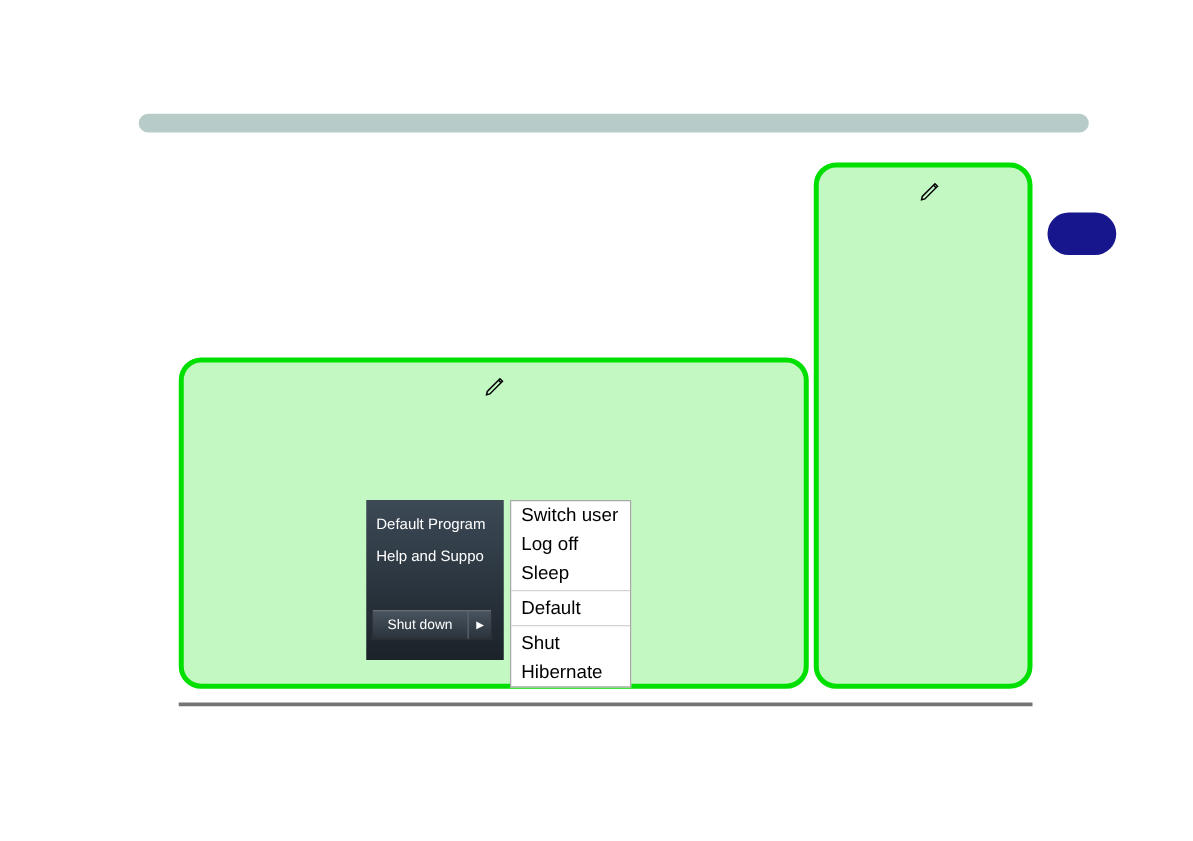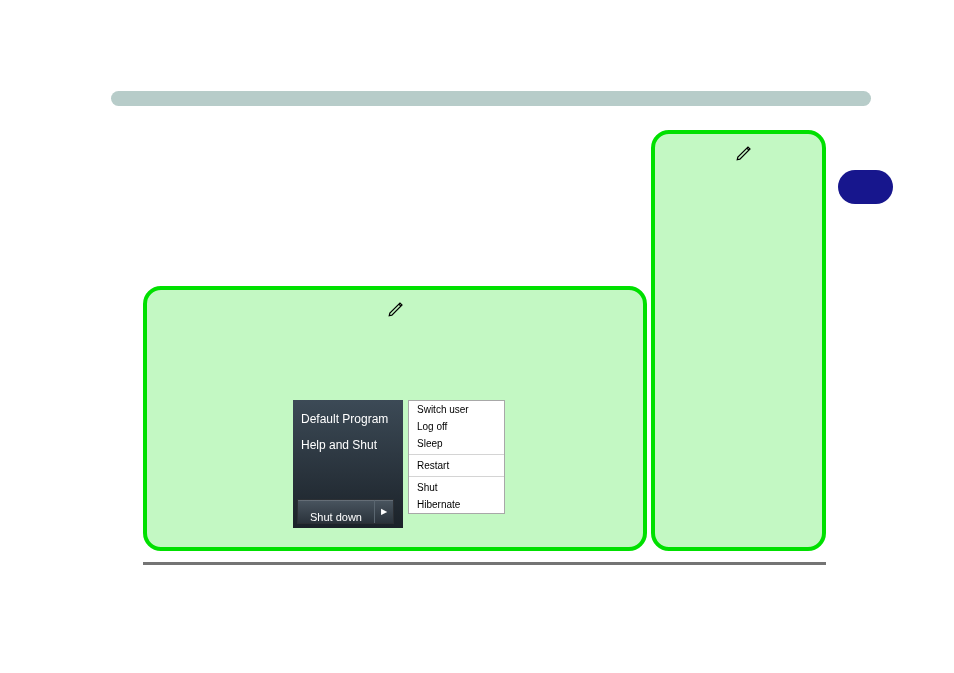--- a/index.html
+++ b/index.html
@@ -6,24 +6,24 @@
 .top-bar{position:absolute;left:111px;top:91px;width:760px;height:15px;background:#b7ccc9;border-radius:8px}
 .right-panel{position:absolute;left:651px;top:130px;width:167px;height:413px;background:#c3f8c3;border:4px solid #00e000;border-radius:18px}
 .right-panel .pencil{position:absolute;left:80px;top:10px}
 .blue-pill{position:absolute;left:838px;top:170px;width:55px;height:34px;background:#17168d;border-radius:17px}
 .left-panel{position:absolute;left:143px;top:286px;width:496px;height:257px;background:#c3f8c3;border:4px solid #00e000;border-radius:18px}
 .left-panel .pencil{position:absolute;left:240px;top:10px}
 .bottom-line{position:absolute;left:143px;top:562px;width:683px;height:3px;background:#747474}
 .pencil svg{width:18px;height:18px}
 .start-menu{position:absolute;left:146px;top:110px;width:110px;height:128px;background:linear-gradient(180deg,#3c4a56 0%,#1b2229 100%);color:#fff;font-size:12px;padding:6px 0 0 8px;box-sizing:border-box}
 .start-menu .item{padding:6px 0}
-.shutdown-btn{position:absolute;left:4px;bottom:4px;width:95px;height:23px;background:linear-gradient(180deg,#4a5560 0%,#2a333b 100%);border:1px solid #2b2f34;box-shadow:inset 0 1px 0 rgba(255,255,255,.15);display:flex;align-items:flex-end;font-size:11px;color:#fff}
+.shutdown-btn{position:absolute;left:4px;bottom:16px;width:95px;height:23px;background:linear-gradient(180deg,#4a5560 0%,#2a333b 100%);border:1px solid #2b2f34;box-shadow:inset 0 1px 0 rgba(255,255,255,.15);display:flex;align-items:center;font-size:11px;color:#fff}
 .shutdown-btn .lbl{flex:1;text-align:center}
 .shutdown-btn .arrow{width:18px;height:100%;border-left:1px solid #5a6670;display:flex;align-items:center;justify-content:center;font-size:8px}
-.fly{position:absolute;left:261px;top:110px;width:95px;background:#fff;border:1px solid #a8a8a8;font-size:10px;color:#000}
+.fly{position:absolute;left:261px;top:110px;width:95px;background:#fff;border:1px solid #a8a8a8;font-size:15px;color:#000}
 .fly .opt{padding:3px 8px}
 .fly .sep{height:1px;background:#d4d4d4;margin:2px 0}
 </style>
 </head>
 <body>
 
 <div class="top-bar"></div>
 
 <div class="right-panel">
   <span class="pencil">
@@ -39,32 +39,32 @@
 <div class="left-panel">
   <span class="pencil">
     <svg viewBox="0 0 24 24">
         <path d="M3 21l3.5-.8L20 6.7 17.3 4 3.8 17.5 3 21z" fill="none" stroke="#000" stroke-width="1.6"></path>
         <path d="M15.8 5.5l2.7 2.7" stroke="#000" stroke-width="1.6"></path>
       </svg>
   </span>
 
   <div class="start-menu">
     <div class="item">Default Program</div>
-    <div class="item">Help and Shut</div>
+    <div class="item">Help and Suppo</div>
     <div class="shutdown-btn">
       <span class="lbl">Shut down</span>
       <span class="arrow">▶</span>
     </div>
   </div>
 
   <div class="fly">
     <div class="opt">Switch user</div>
     <div class="opt">Log off</div>
     <div class="opt">Sleep</div>
     <div class="sep"></div>
-    <div class="opt">Restart</div>
+    <div class="opt">Default</div>
     <div class="sep"></div>
     <div class="opt">Shut</div>
     <div class="opt">Hibernate</div>
   </div>
 </div>
 
 <div class="bottom-line"></div>
 
 </body></html>

